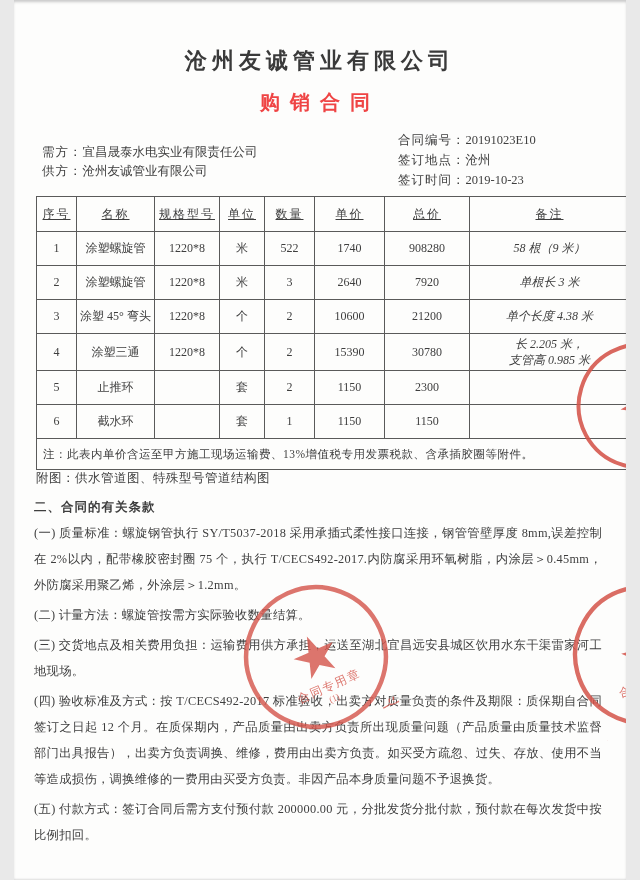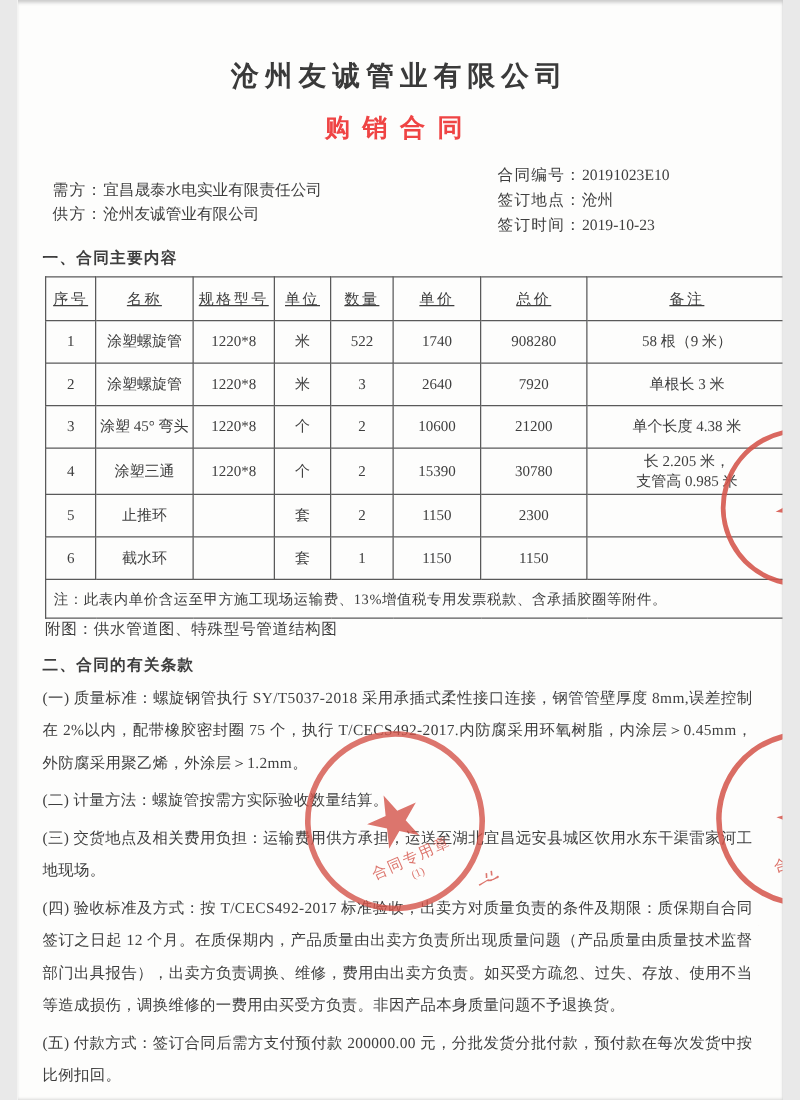--- a/index.html
+++ b/index.html
@@ -46,21 +46,21 @@
   table.items td,table.items th{
     border:1px solid #5a5a5a;
     text-align:center;
     vertical-align:middle;
     padding:2px 3px;
     font-weight:normal;
     overflow:hidden;
   }
   table.items th{height:30px;letter-spacing:2px;text-decoration:underline;}
   table.items td{height:29px;}
-  td.remark{line-height:1.35;white-space:pre-line;}
+  td.remark{line-height:1.35;white-space:pre-line;font-style:italic;}
   tr.total-row td{height:32px;}
   tr.note-row td{
     height:22px;text-align:left;font-size:11.5px;padding:4px 6px;letter-spacing:.5px;
   }
   .attachment-line{
     margin:0 0 0 22px;font-size:12.5px;letter-spacing:.5px;
   }
   .section2-heading{
     margin:12px 0 0 20px;
     font-size:12.5px;font-weight:600;letter-spacing:1px;
@@ -106,21 +106,20 @@
       </div>
       <div>
         <span class="label">签订地点：</span><span>沧州</span>
       </div>
       <div>
         <span class="label">签订时间：</span><span>2019-10-23</span>
       </div>
     </div>
   </div>
 
-  <div class="section-heading">一、合同主要内容</div>
 
   <table class="items">
     <colgroup>
       <col style="width:40px">
         <col style="width:78px">
         <col style="width:65px">
         <col style="width:45px">
       <col style="width:50px">
         <col style="width:70px">
         <col style="width:85px">

